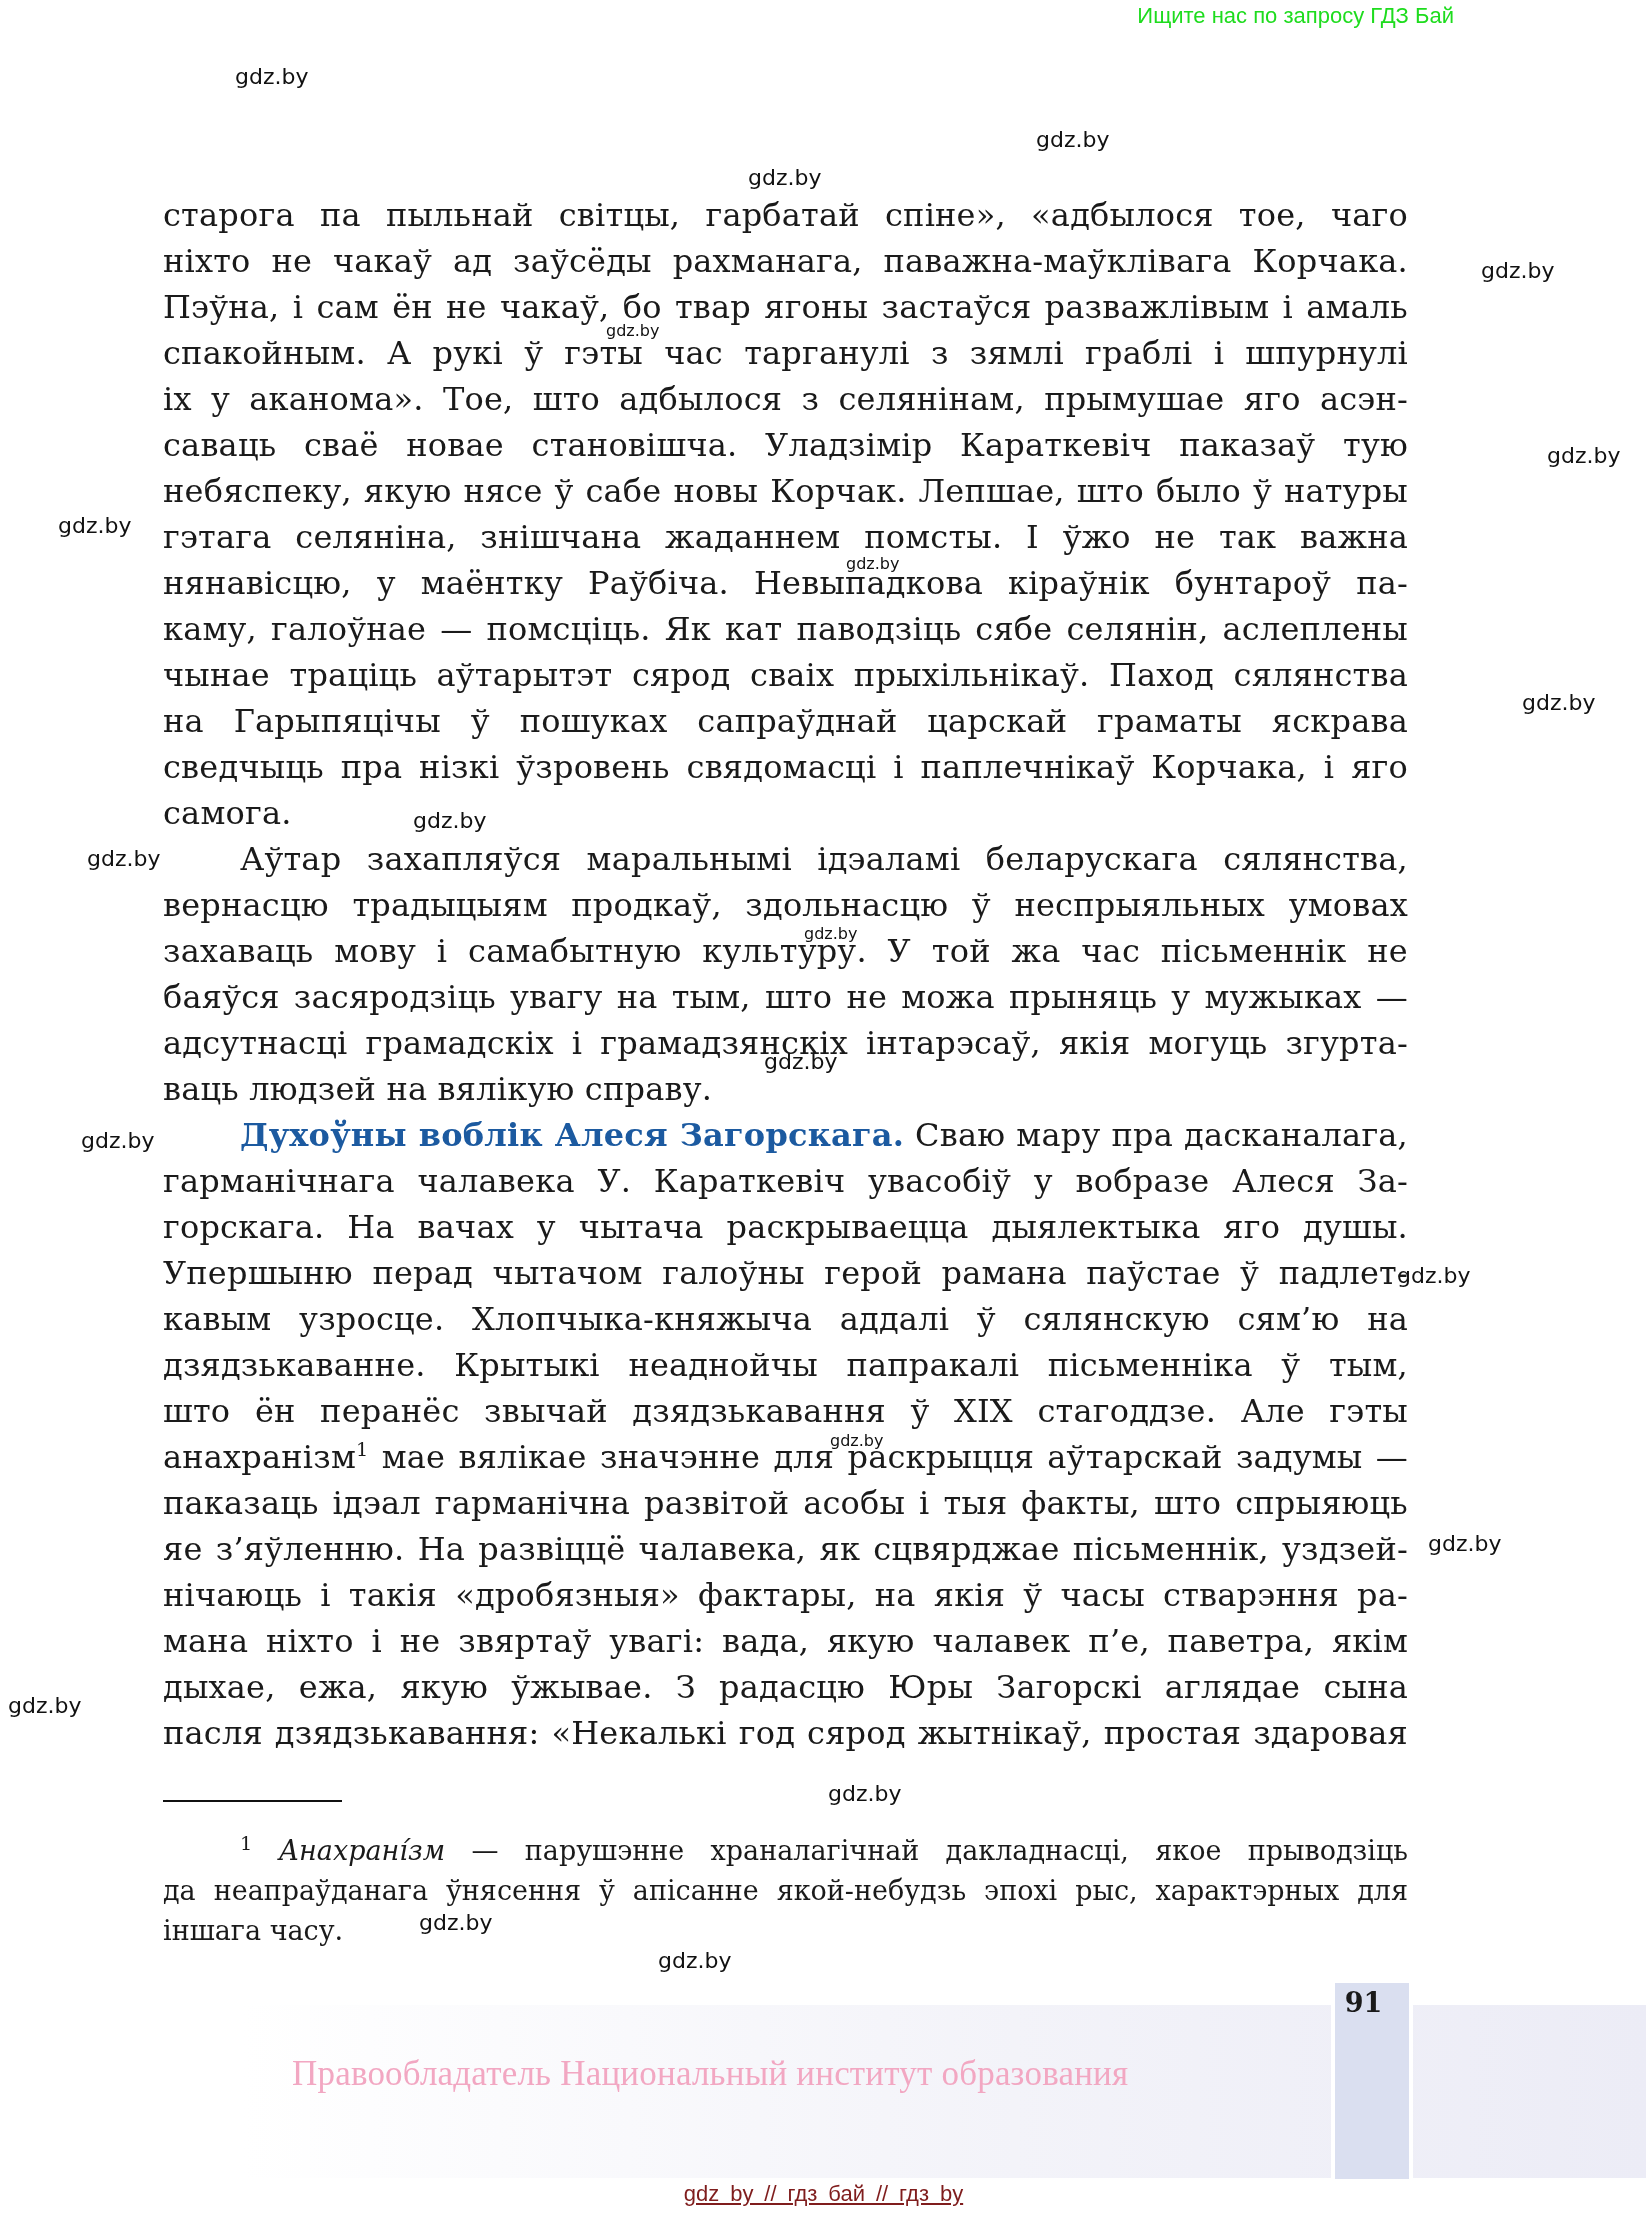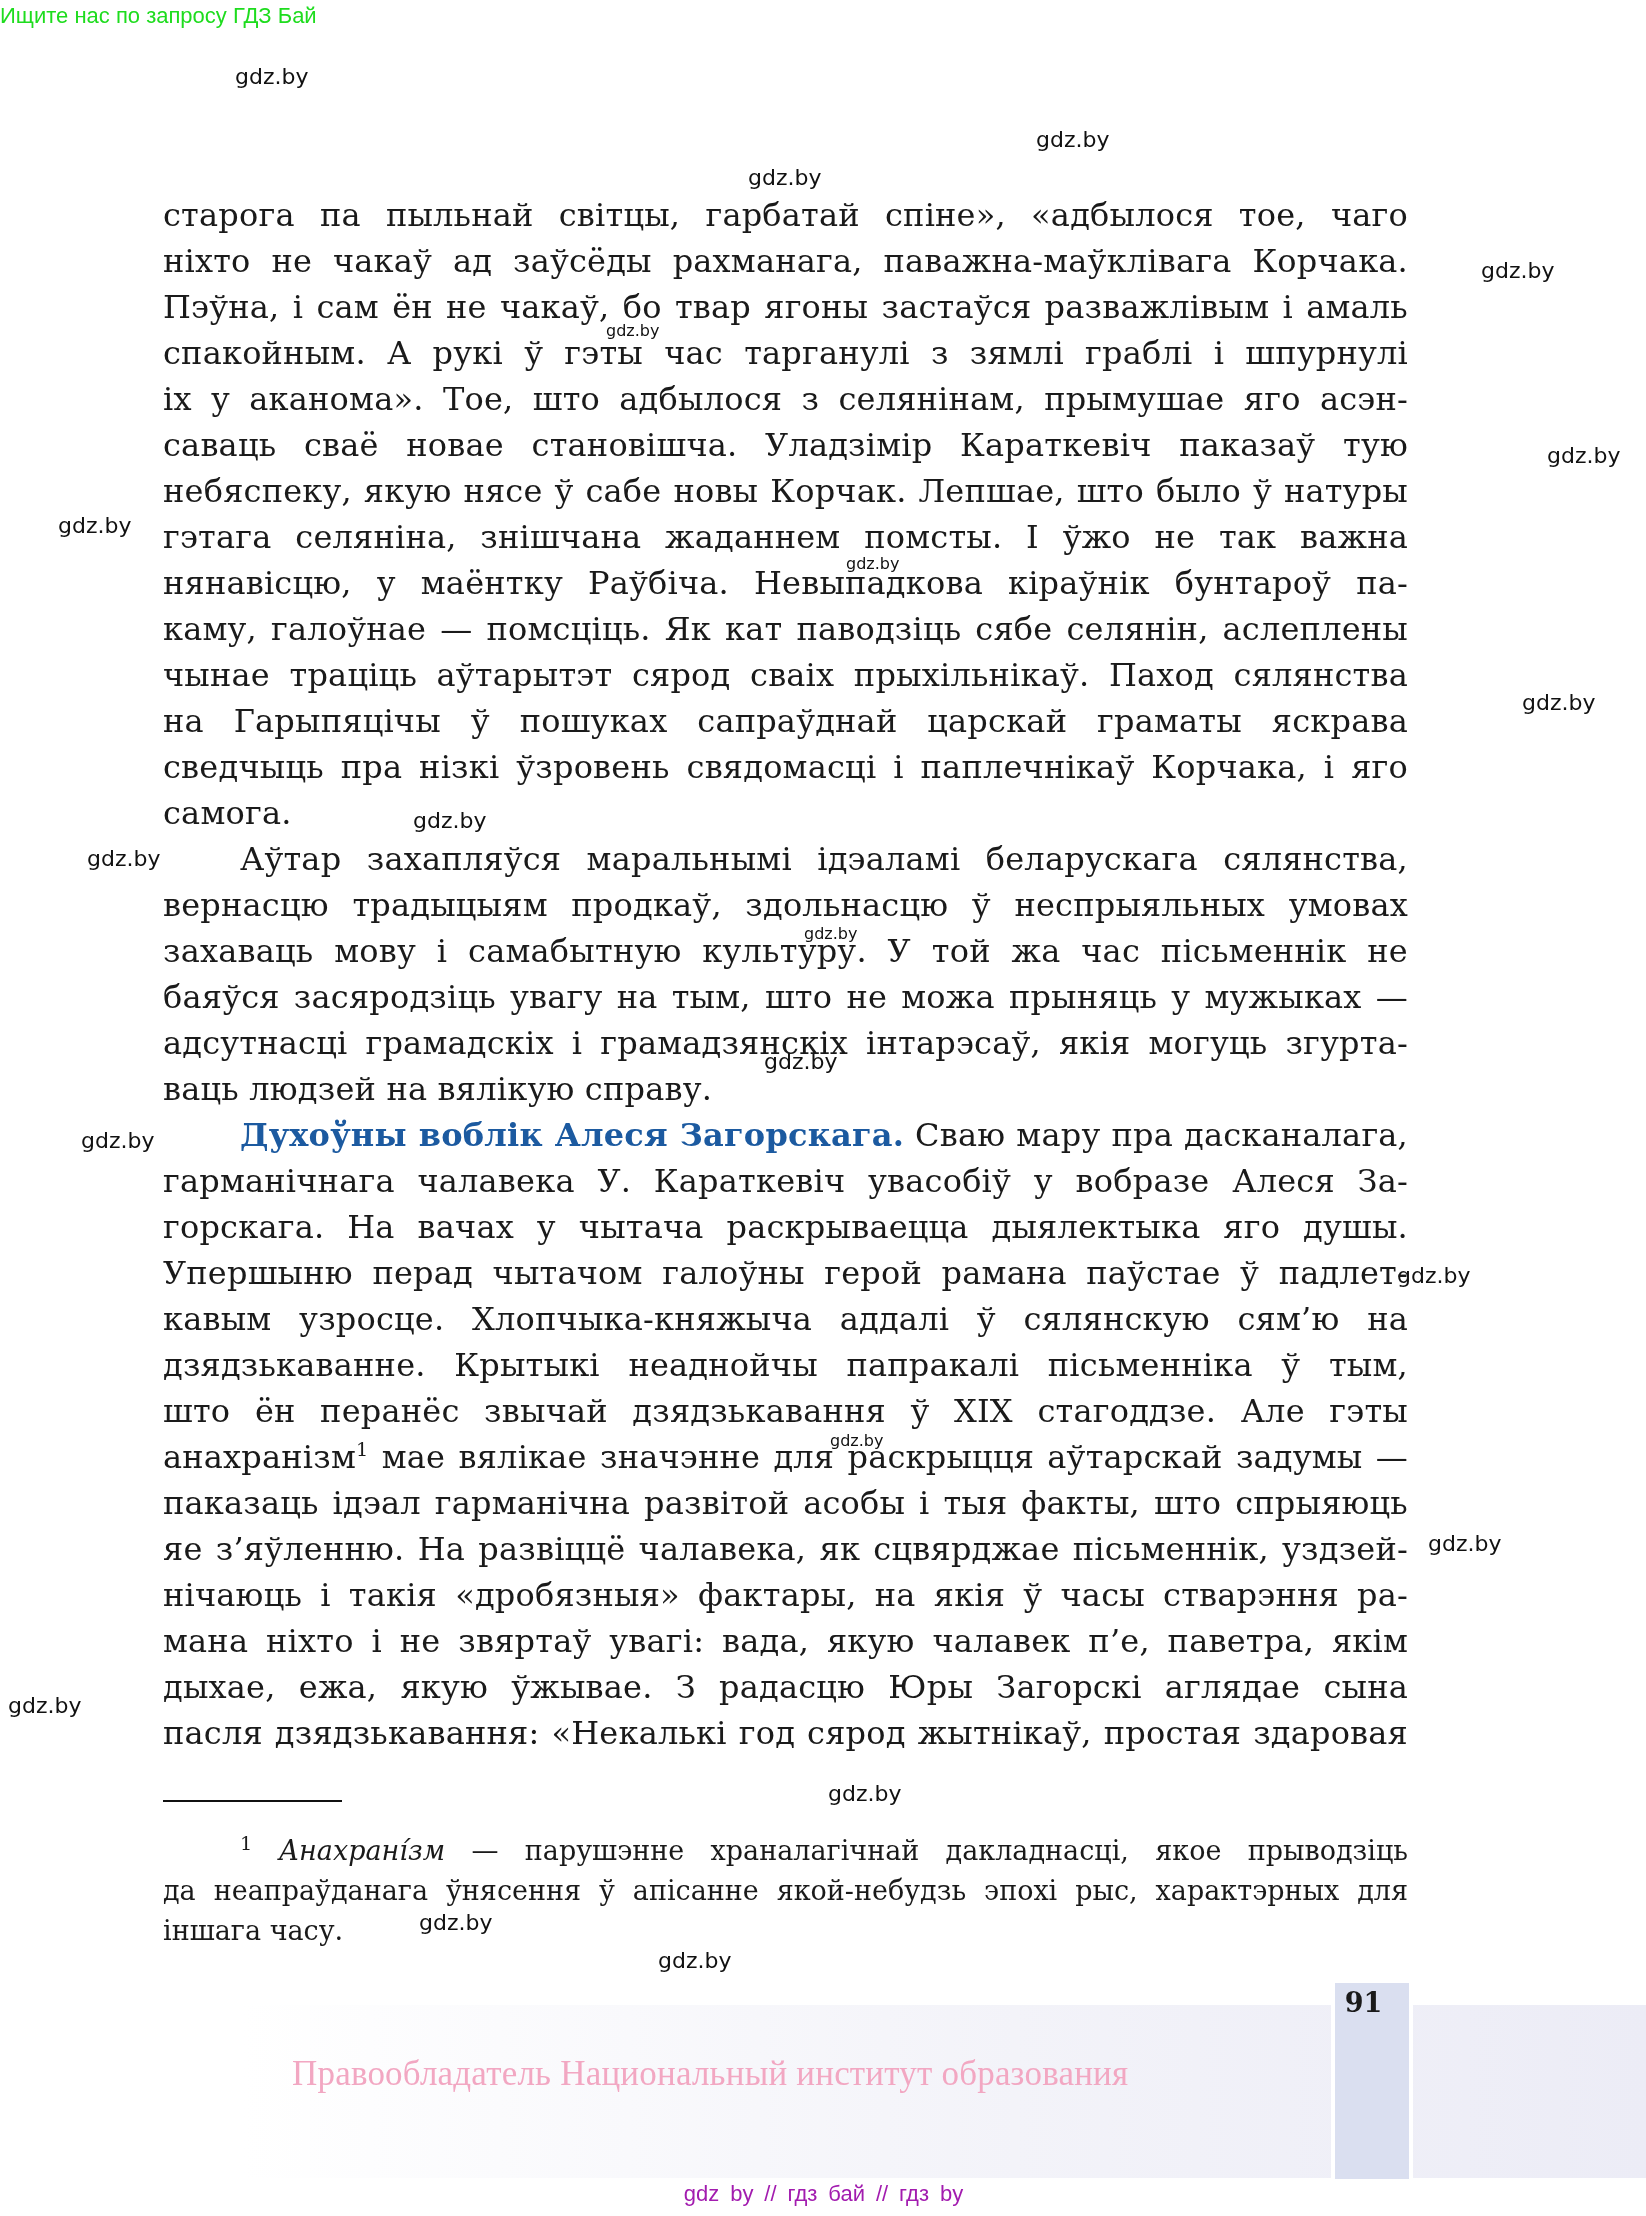--- a/index.html
+++ b/index.html
@@ -3,21 +3,21 @@
 <meta charset="utf-8">
 <style>
   html, body { margin: 0; padding: 0; }
   body {
     width: 1647px; height: 2216px; position: relative; overflow: hidden;
     background: #ffffff;
     font-family: "DejaVu Serif", serif;
     color: #1a1a1a;
   }
   .top-banner {
-    position: absolute; left: 0; top: 3.2px; width: 1454px; text-align: left;
+    position: absolute; left: 0; top: 3.2px; width: 1454px; text-align: right;
     font-family: "Liberation Sans", sans-serif; font-size: 22px; color: #1edc1e;
   }
   .wm {
     position: absolute; font-family: "DejaVu Sans", sans-serif; color: #111;
     font-size: 22px; white-space: nowrap;
   }
   .wm.small { font-size: 16px; }
   .page-text {
     position: absolute; left: 163px; top: 192px; width: 1245px;
   }
@@ -55,22 +55,23 @@
     font-family: "DejaVu Serif", serif; font-weight: bold; font-size: 27px; color: #1a1a1a;
   }
   .tab-gap { position: absolute; top: 2005px; width: 4px; height: 173px; background: #fff; }
   .rights {
     position: absolute; left: 292px; top: 2054px;
     font-family: Liberation Serif, serif; font-size: 35px; color: #f2a7c2;
     white-space: nowrap; letter-spacing: 0.2px;
   }
   .bottom-links {
     position: absolute; left: 0; top: 2181px; width: 1647px; text-align: center;
-    font-family: "Liberation Sans", sans-serif; font-size: 22px; color: #a21caf;
+    font-family: "Liberation Sans", sans-serif; font-size: 22px; color: #7f1d1d;
     word-spacing: 4.8px;
+    text-decoration: underline;
   }
 </style>
 </head>
 <body>
 
 <div class="top-banner">Ищите нас по запросу ГДЗ Бай</div>
 
 <div id="watermarks">
     <div class="wm" style="left: 235px; top: 64px;">gdz.by</div>
     <div class="wm" style="left: 1036px; top: 127px;">gdz.by</div>

